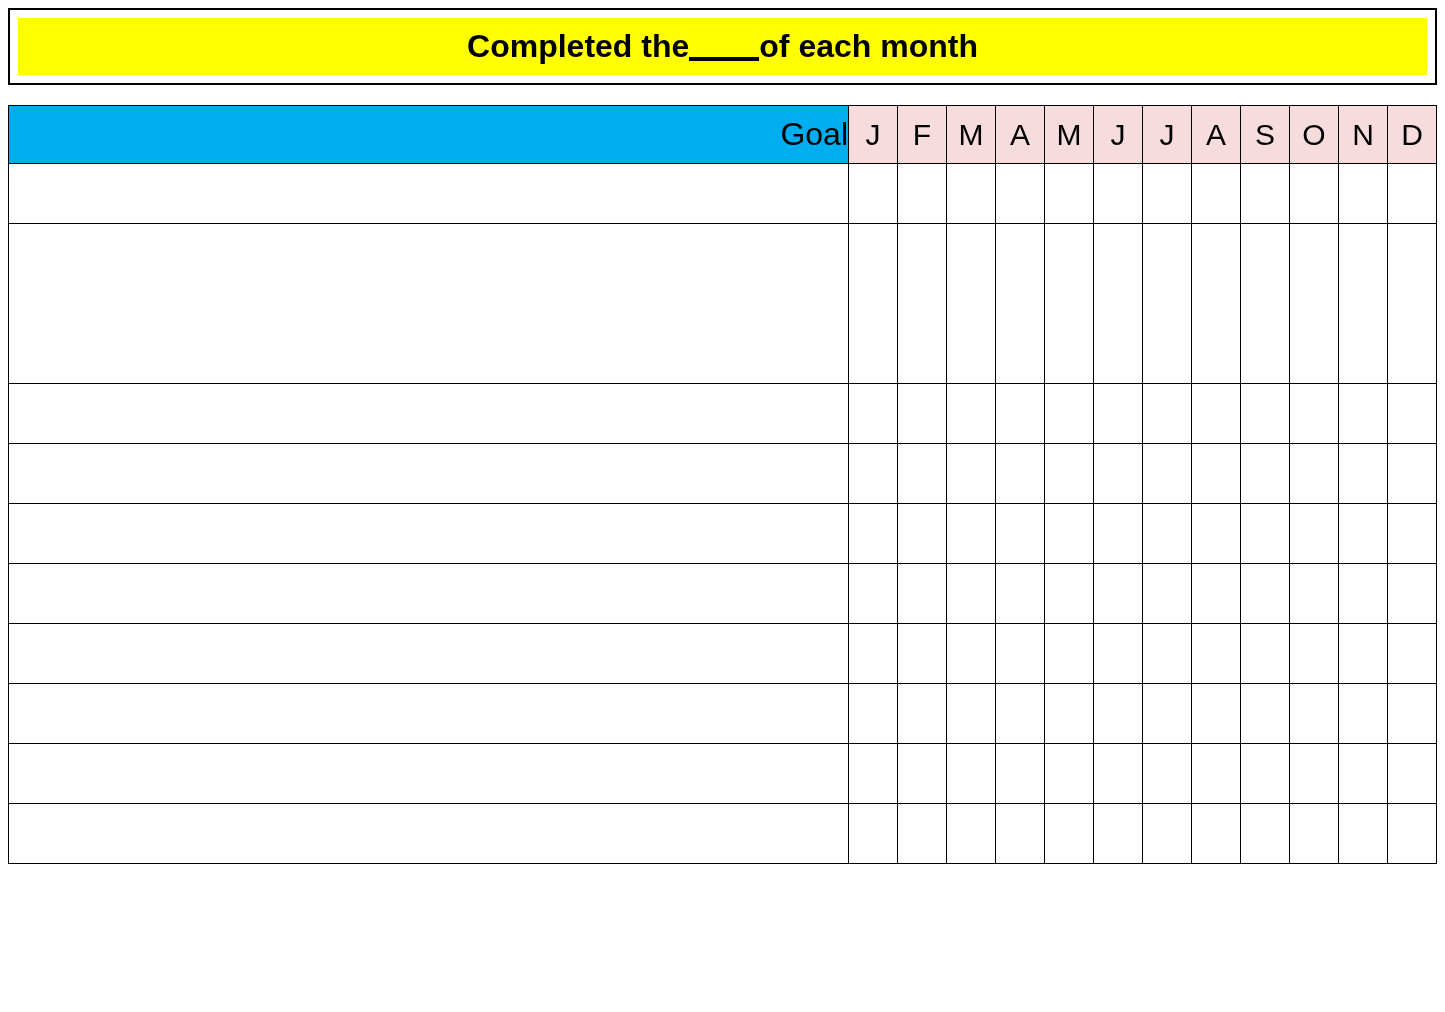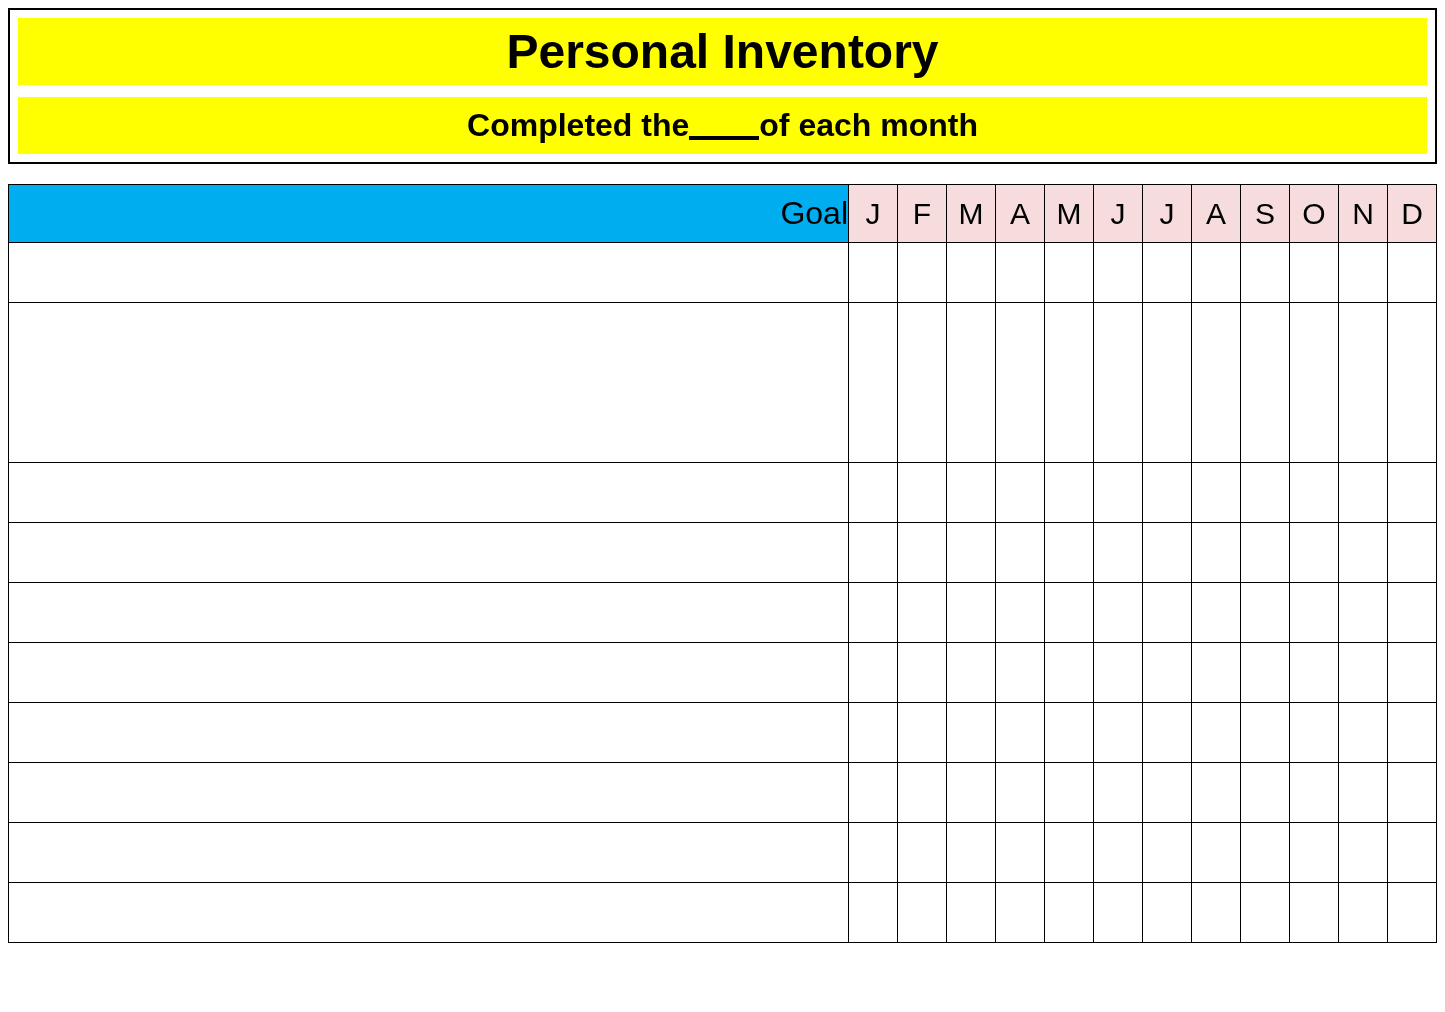--- a/index.html
+++ b/index.html
@@ -82,21 +82,20 @@
       font-size: 22px;
     }
     .goal-table td.month-cell {
       text-align: center;
     }
   </style>
 </head>
 <body>
 
 <div class="header-box">
-  <div class="title-banner">Personal Inventory</div>
   <div class="subtitle-banner">
     <span>Completed the</span><span class="subtitle-blank"></span><span>of each month</span>
   </div>
 </div>
 
 <table class="goal-table">
   <colgroup>
     <col style="width:840px">
     <col style="width:49px">
       <col style="width:49px">

